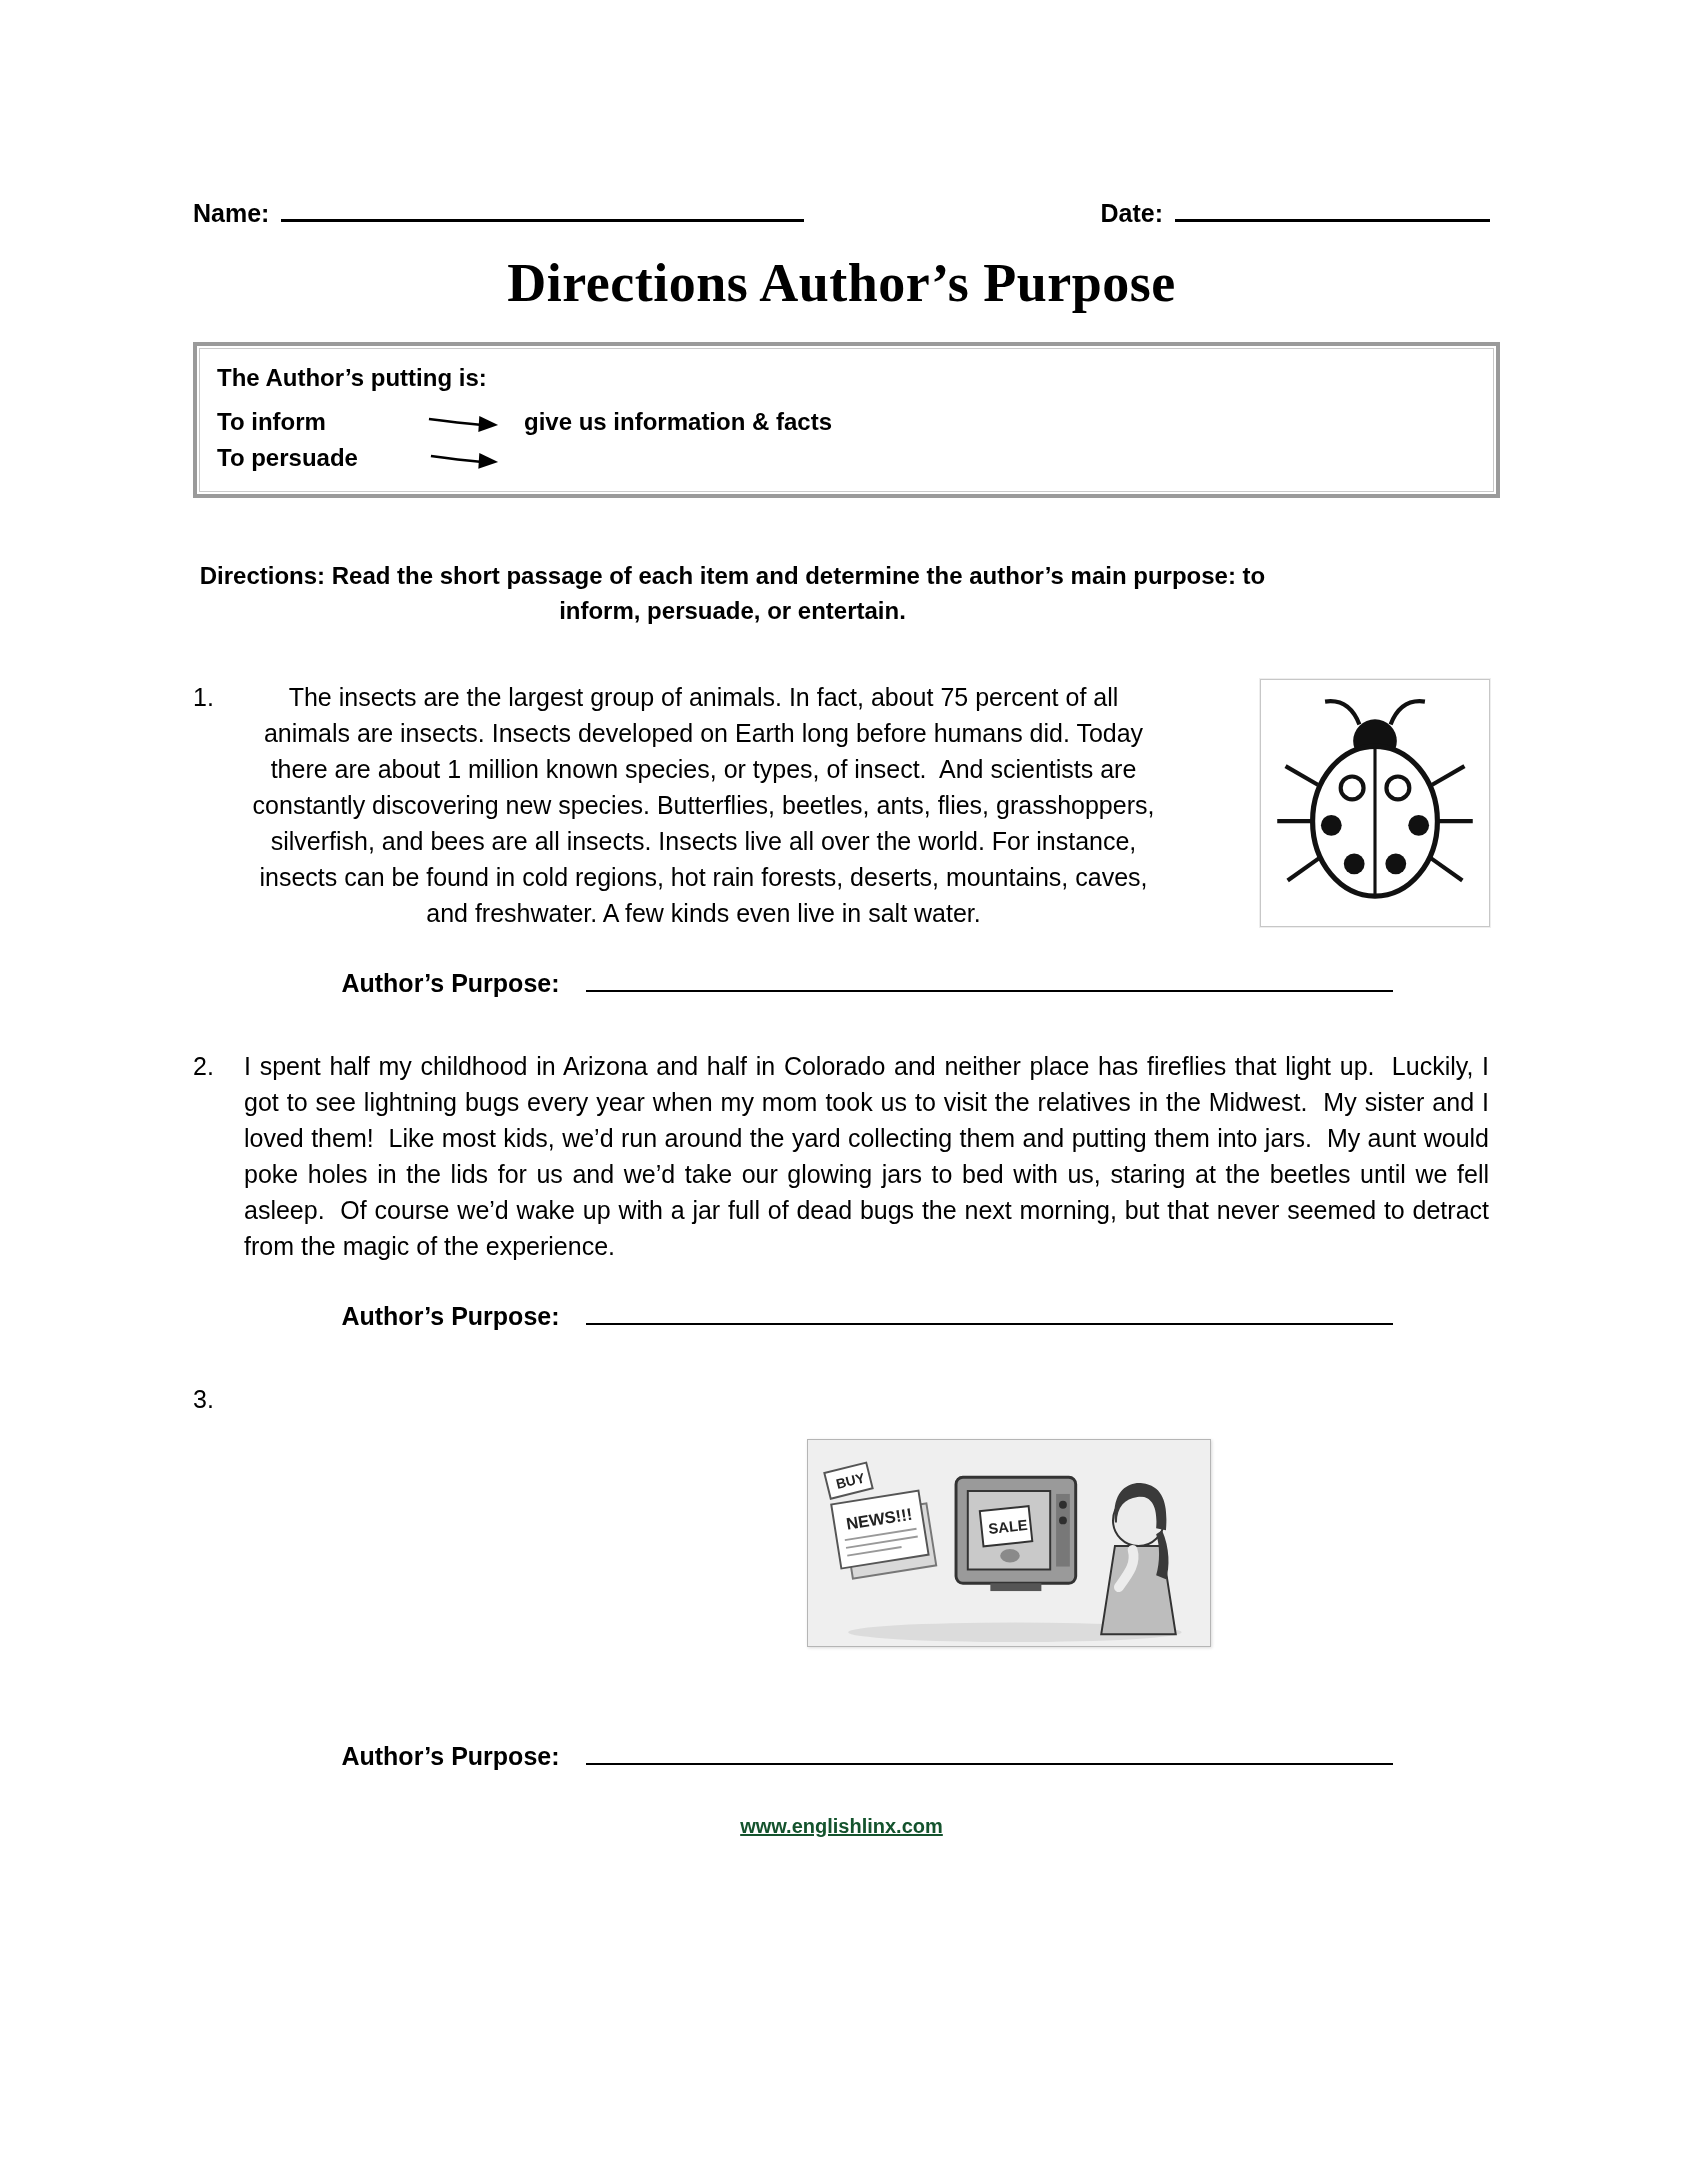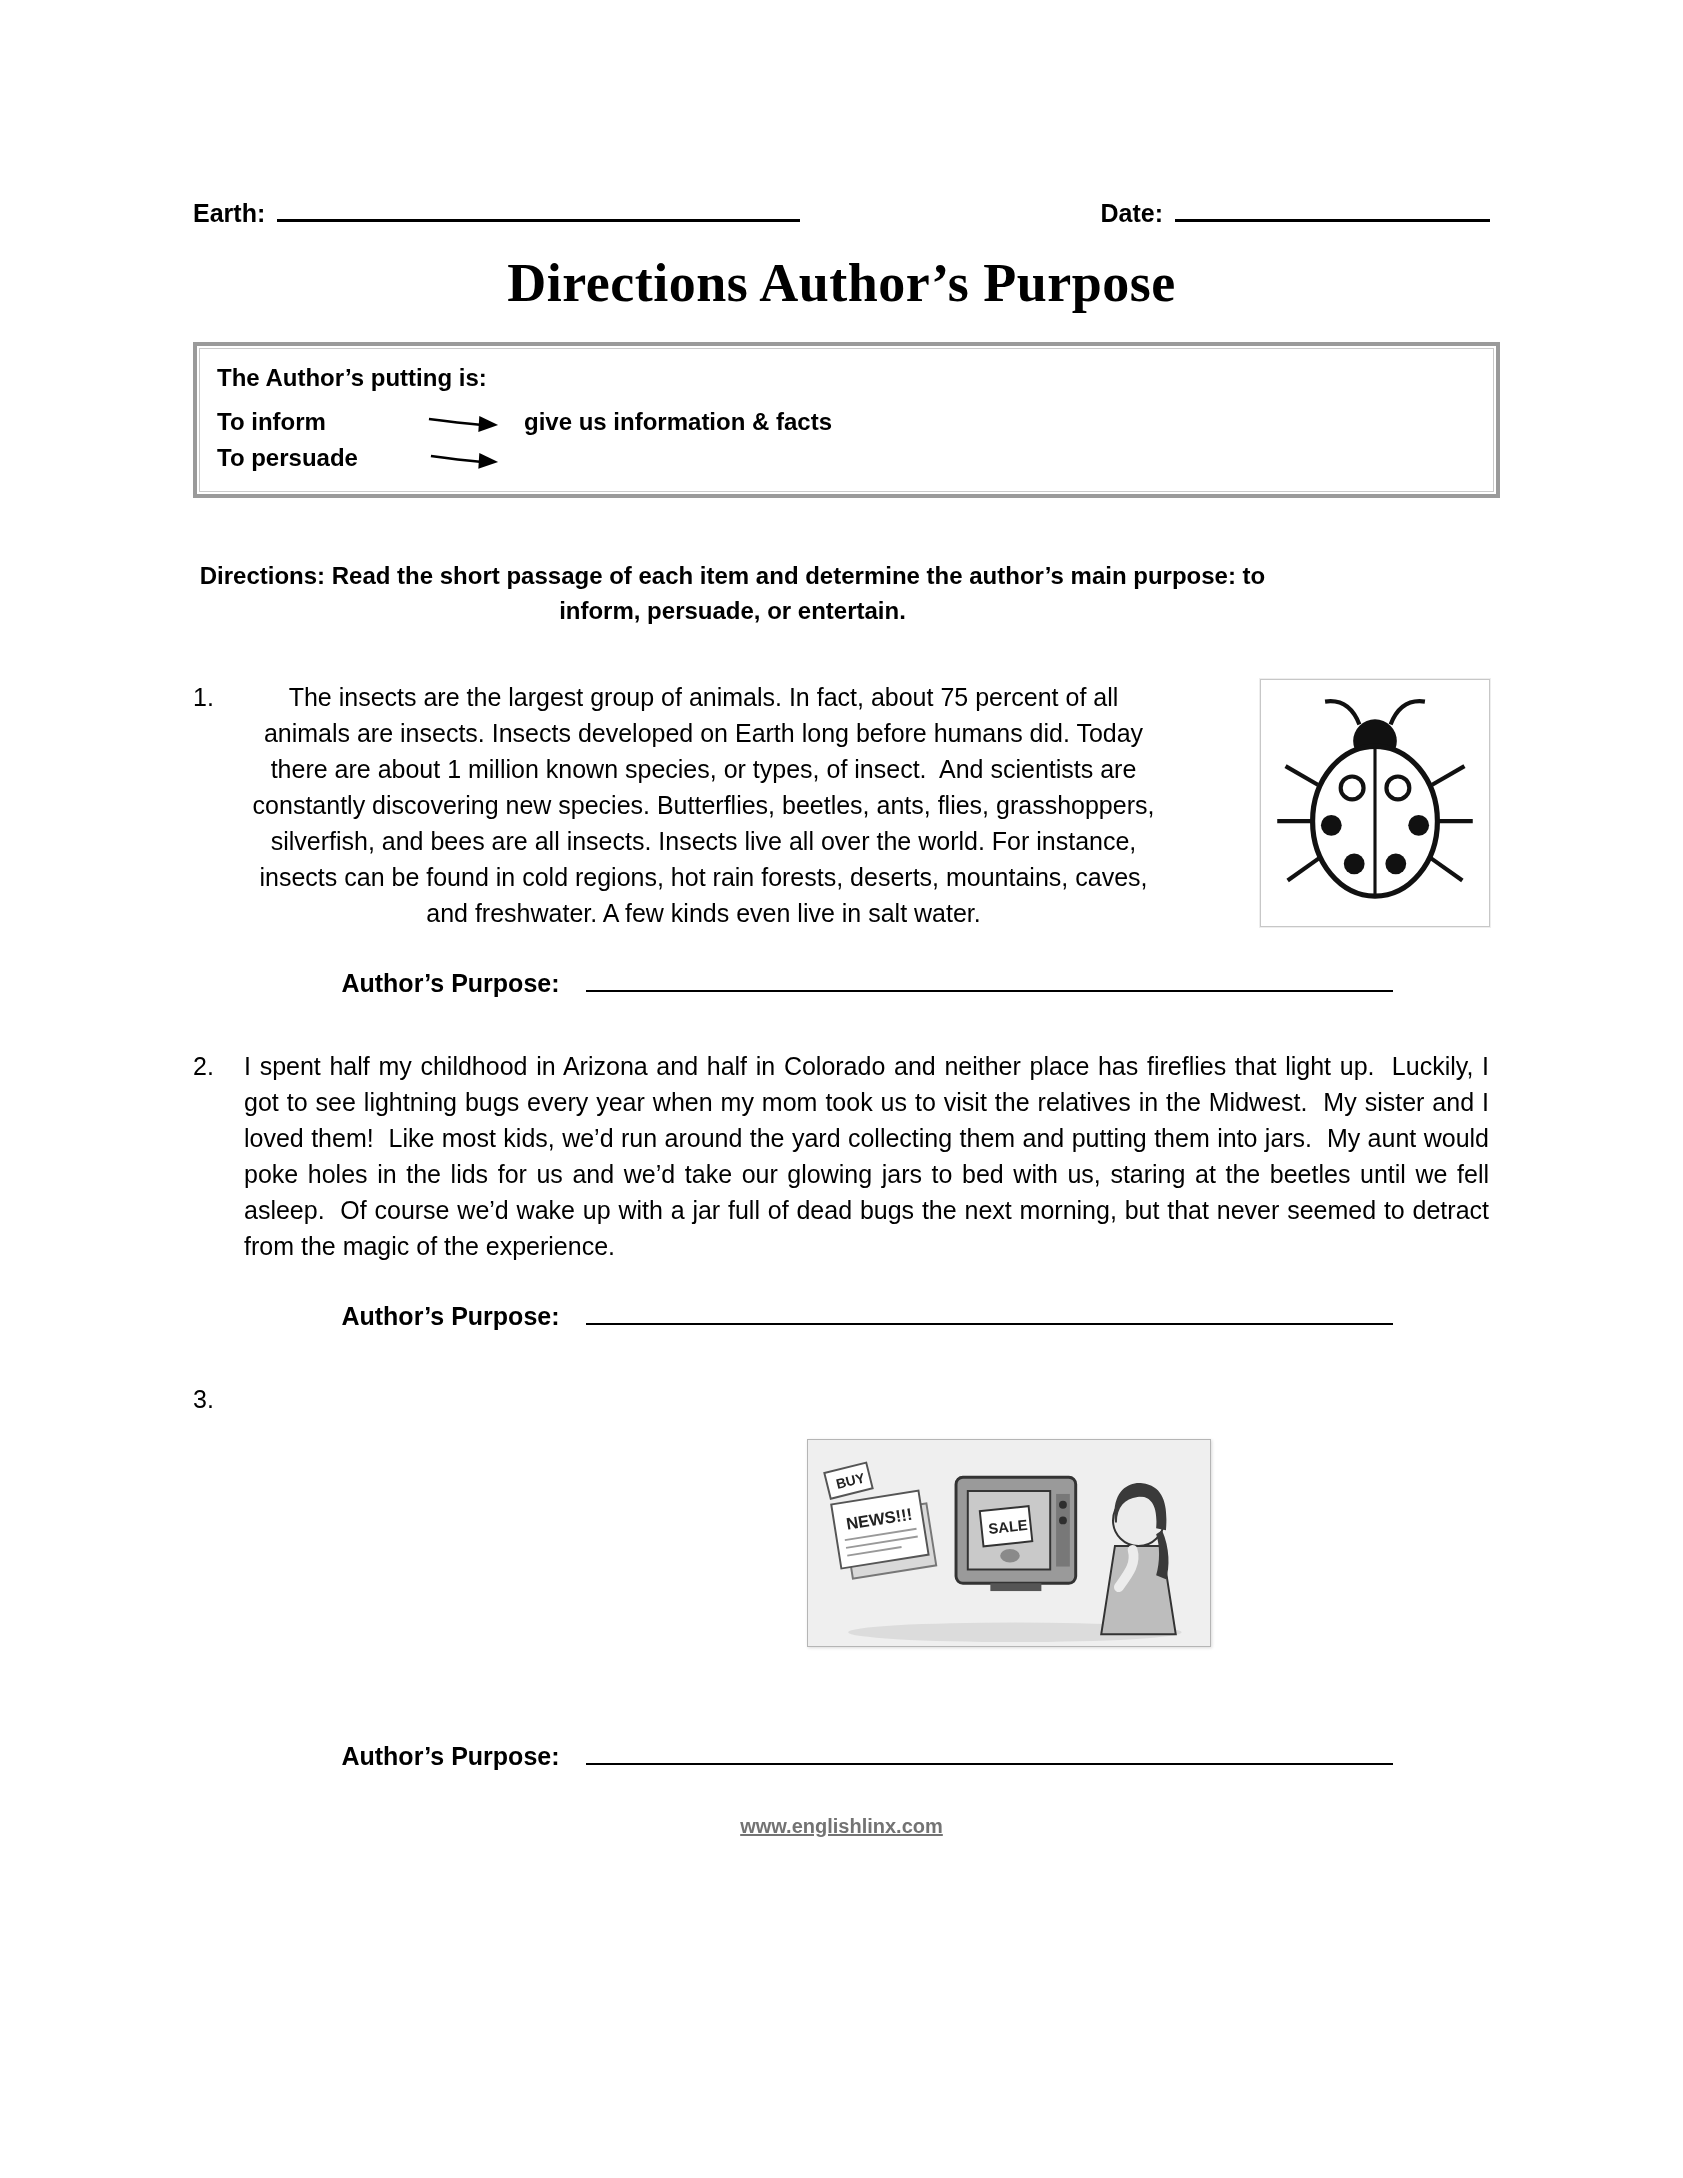--- a/index.html
+++ b/index.html
@@ -64,32 +64,32 @@
     width: 404px; height: 208px;
     border: 1px solid #b5b5b5; background: #efefef;
     box-shadow: 1px 1px 3px rgba(0,0,0,0.15);
   }
   .cartoon-figure svg { width: 100%; height: 100%; display: block; }
   .item-3 .answer-row { margin-top: 95px; }
 
   
   .footer { margin-top: 44px; text-align: center; }
   .footer a {
-    font-size: 20px; font-weight: bold; color: #737373;
+    font-size: 20px; font-weight: bold; color: #14532d;
     text-decoration: underline; cursor: pointer;
   }
 </style>
 </head>
 <body>
 
 <div class="page">
 
   <div class="header-row">
     <div class="field">
-      <span>Earth:</span>
+      <span>Name:</span>
       <span class="blank name-blank"></span>
     </div>
     <div class="field">
       <span>Date:</span>
       <span class="blank date-blank"></span>
     </div>
   </div>
 
   <h1 class="title">Directions Author’s Purpose</h1>
 

